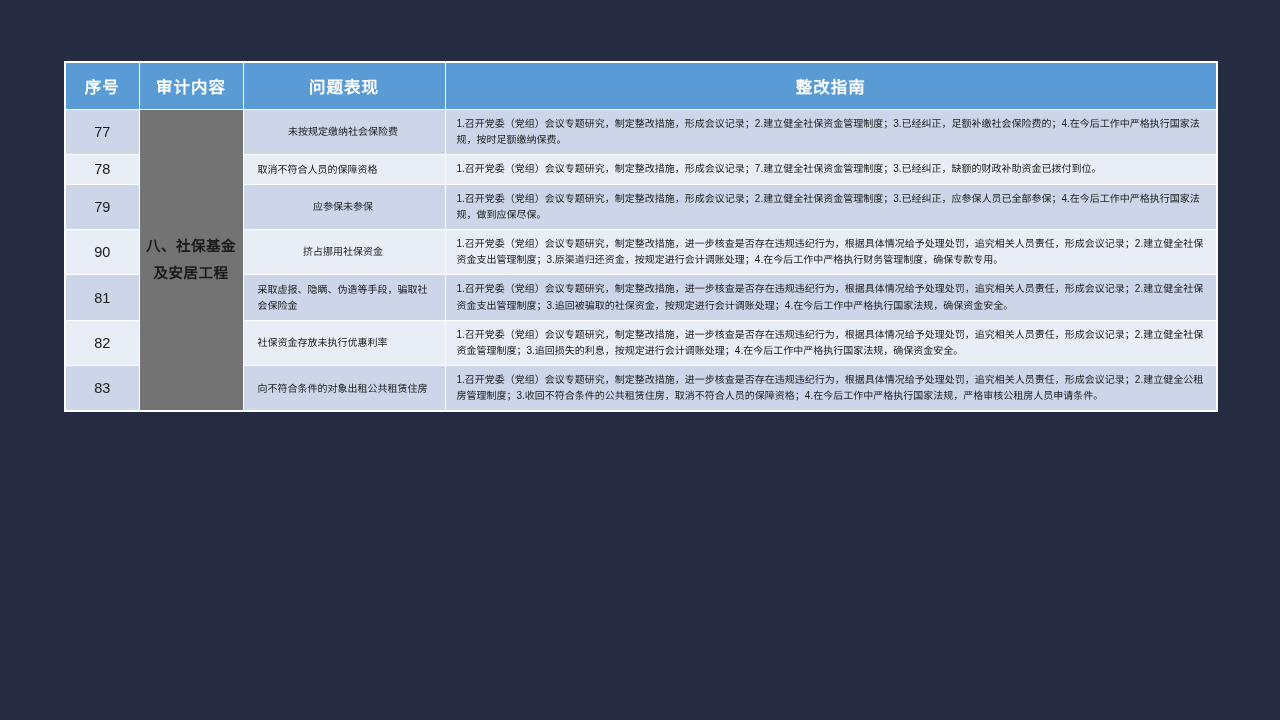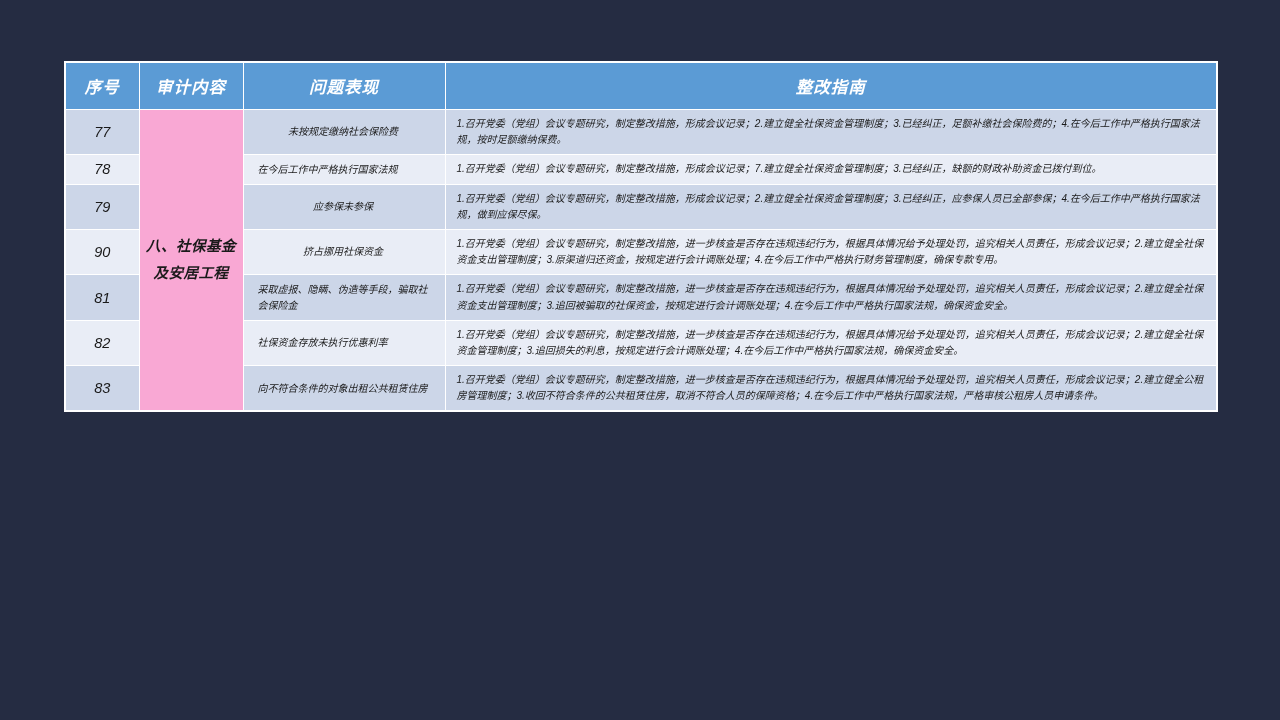--- a/index.html
+++ b/index.html
@@ -12,21 +12,20 @@
     height: 720px;
     background: #252c42;
     font-family: "Liberation Sans", "DejaVu Sans", sans-serif;
     overflow: hidden;
   }
   .slide {
     position: relative;
     width: 1280px;
     height: 720px;
     box-sizing: border-box;
-    font-style: italic;
   }
   .table-wrap {
     position: absolute;
     left: 64px;
     top: 61px;
     width: 1152px;
   }
   table.audit {
     width: 1152px;
     border-collapse: collapse;
@@ -57,21 +56,21 @@
     color: #1a1a1a;
     padding: 6px 8px;
     box-sizing: border-box;
   }
   tbody td.seq {
     text-align: center;
     font-size: 14.5px;
     margin-left: 13px;
   }
   tbody td.topic {
-    background: #f9a8d4;
+    background: #737373;
     text-align: center;
     font-size: 14.5px;
     font-weight: bold;
     line-height: 1.9;
     letter-spacing: 0.5px;
     padding: 0 4px;
   }
   tbody td.issue {
     font-size: 10px;
     line-height: 1.55;
@@ -122,21 +121,21 @@
             <td class="seq">77</td>
             <td class="topic" rowspan="7">
               <div>八、社保基金</div>
               <div>及安居工程</div>
             </td>
             <td class="issue center">未按规定缴纳社会保险费</td>
             <td class="guide">1.召开党委（党组）会议专题研究，制定整改措施，形成会议记录；2.建立健全社保资金管理制度；3.已经纠正，足额补缴社会保险费的；4.在今后工作中严格执行国家法规，按时足额缴纳保费。</td>
           </tr>
           <tr class="light">
             <td class="seq">78</td>
-            <td class="issue">在今后工作中严格执行国家法规</td>
+            <td class="issue">取消不符合人员的保障资格</td>
             <td class="guide">1.召开党委（党组）会议专题研究，制定整改措施，形成会议记录；7.建立健全社保资金管理制度；3.已经纠正，缺额的财政补助资金已拨付到位。</td>
           </tr>
           <tr class="dark">
             <td class="seq">79</td>
             <td class="issue center">应参保未参保</td>
             <td class="guide">1.召开党委（党组）会议专题研究，制定整改措施，形成会议记录；2.建立健全社保资金管理制度；3.已经纠正，应参保人员已全部参保；4.在今后工作中严格执行国家法规，做到应保尽保。</td>
           </tr>
           <tr class="light">
             <td class="seq">90</td>
             <td class="issue center">挤占挪用社保资金</td>

